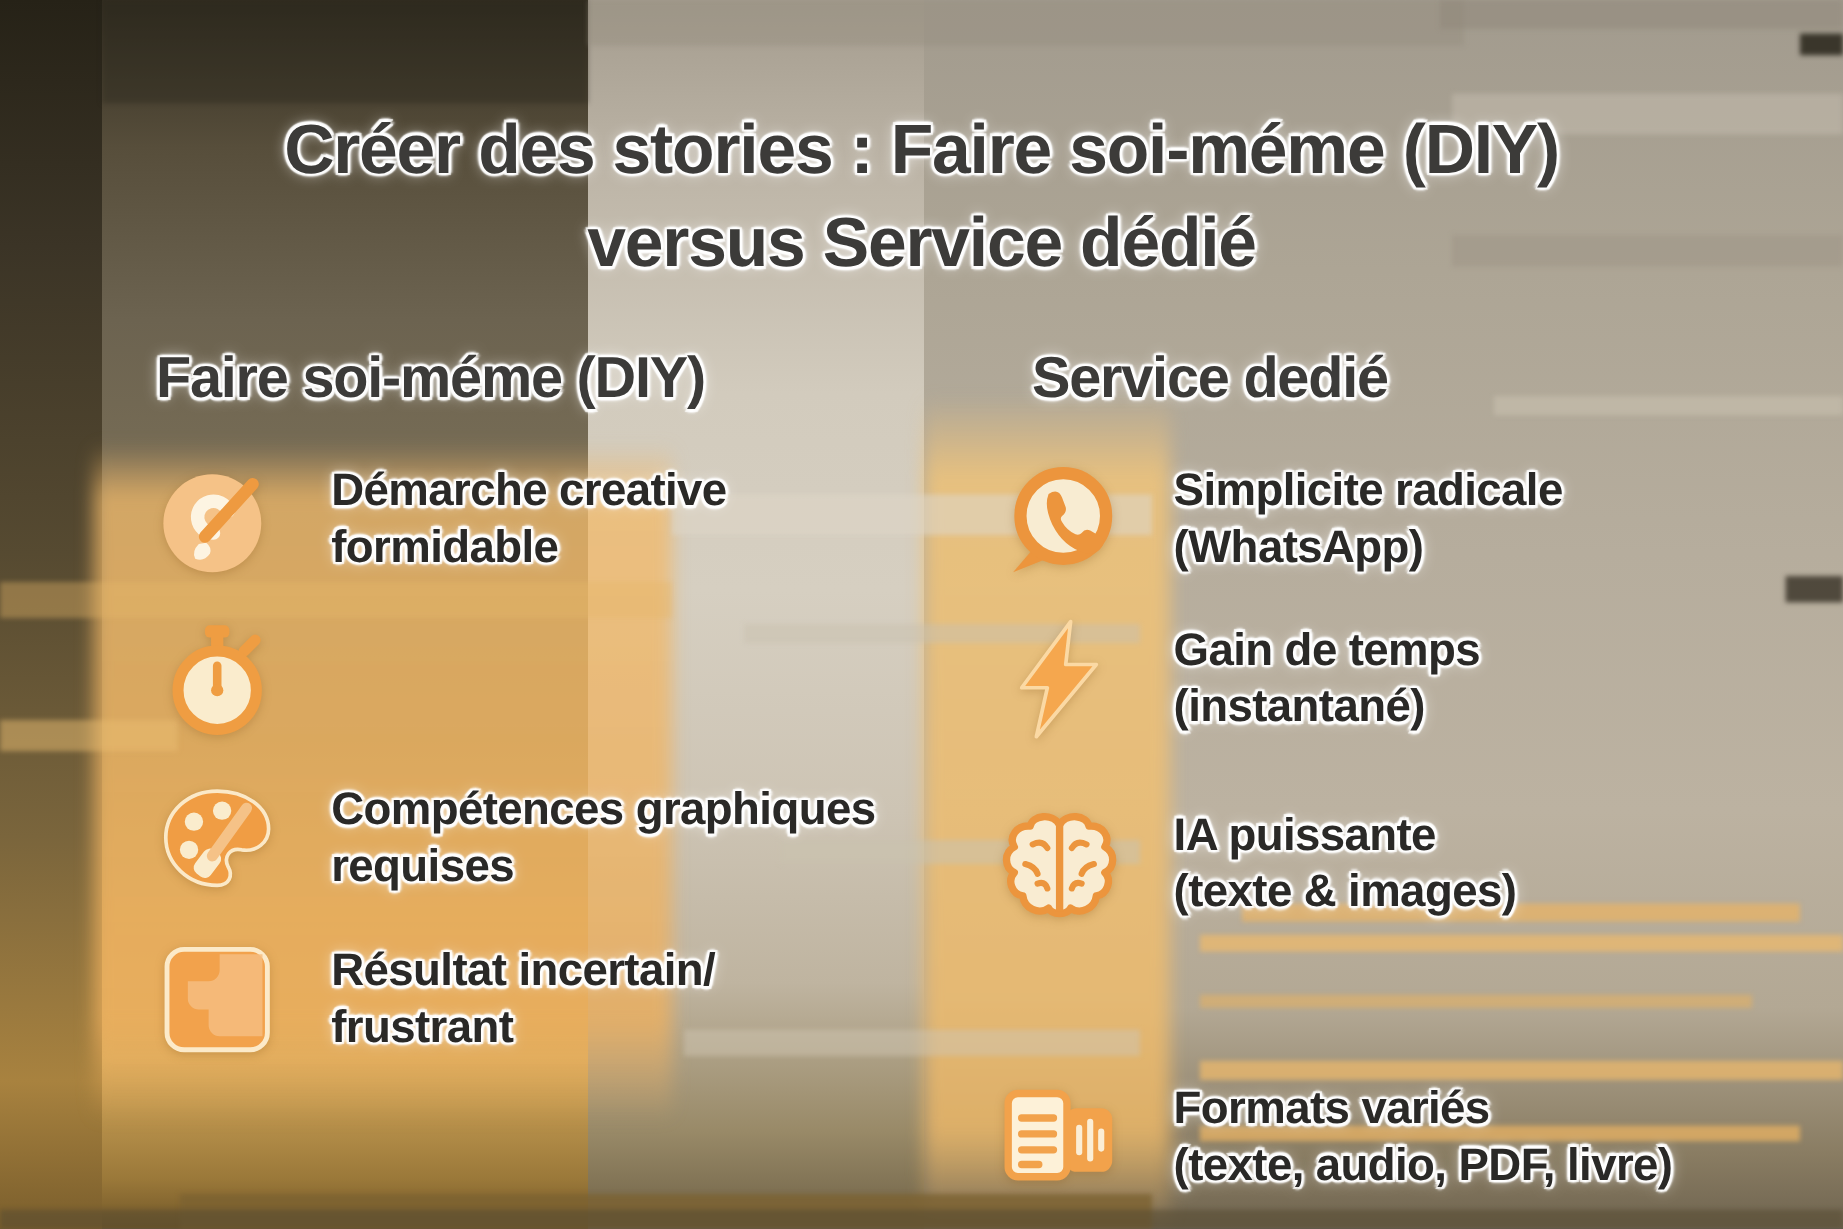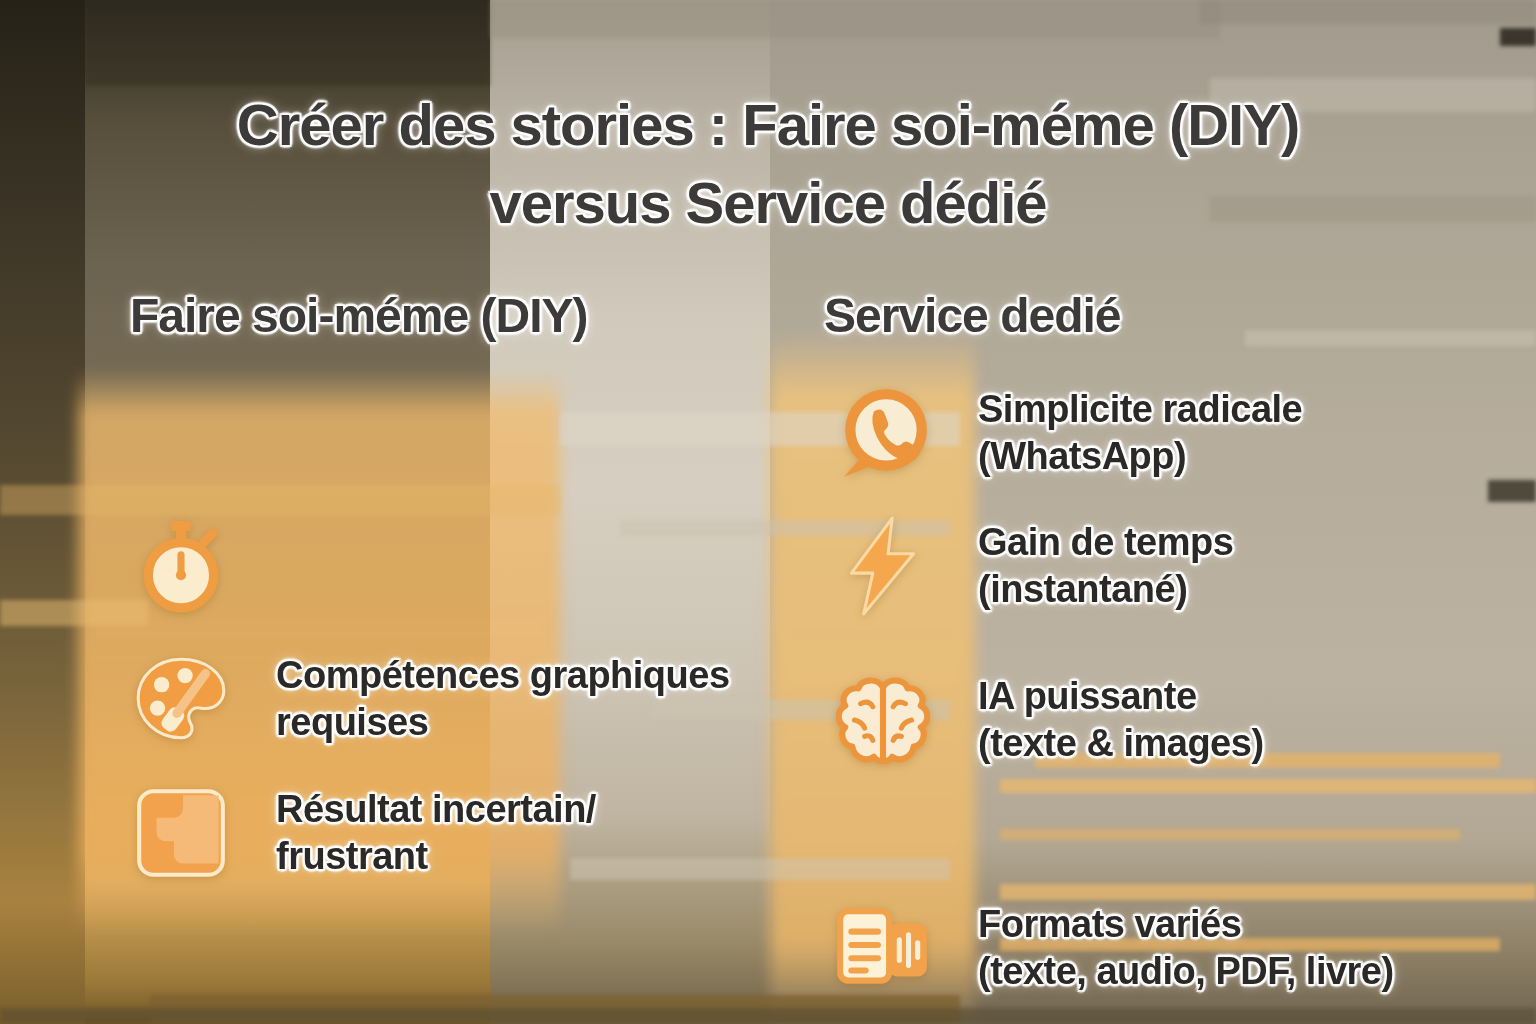--- a/index.html
+++ b/index.html
@@ -24,21 +24,21 @@
       -2px  2px 1px rgba(255,255,255,.9), 2px  2px 1px rgba(255,255,255,.9),
       0 -3px 2px rgba(255,255,255,.75), 0 3px 2px rgba(255,255,255,.75),
       -3px 0 2px rgba(255,255,255,.75), 3px 0 2px rgba(255,255,255,.75),
       0 0 12px rgba(255,255,255,.7);}
   #title{position:absolute;top:86px;left:0;width:100%;text-align:center;z-index:10;
          font-size:58px;font-weight:700;line-height:1.34;letter-spacing:-1px;
          color:#3c3b39;white-space:pre-line;}
   .col-header{position:absolute;top:288px;z-index:10;font-size:48px;font-weight:700;
               letter-spacing:-1px;color:#3c3b39;text-align:left;}
   #h-left{left:130px;width:600px;}
-  #h-right{left:824px;width:580px;}
+  #h-right{left:860px;width:580px;}
   
   .row{position:absolute;display:flex;gap:44px;z-index:10;align-items:flex-start;}
   .row .ic{width:102px;height:102px;flex:0 0 auto;
            filter:drop-shadow(0 2px 4px rgba(120,70,10,.25));}
   .row .ic svg{width:100%;height:100%;display:block;}
   .row .txt{margin-top:4px;font-size:38px;font-weight:700;line-height:1.24;
             color:#2a2927;white-space:pre-line;letter-spacing:-0.5px;}
   .rl{left:130px;width:620px;}
   .rr{left:832px;width:640px;}
 </style>
@@ -76,20 +76,32 @@
     <div class="st" style="left:150px;top:995px;width:810px;height:29px;background:rgba(124,97,49,.8)"></div>
     <div class="st" style="left:0;top:1008px;width:1536px;height:16px;background:rgba(86,74,50,.55)"></div>
   </div>
 
   <div id="title" class="glow-text">Créer des stories : Faire soi-méme (DIY)
 versus Service dédié</div>
 
   <div id="h-left" class="col-header glow-text">Faire soi-méme (DIY)</div>
   <div id="h-right" class="col-header glow-text">Service dedié</div>
 
+  <div class="row rl" style="top:382px">
+    <span class="ic">
+      <svg viewBox="0 0 100 100">
+        <circle cx="46" cy="53" r="40" fill="#f5c287"></circle>
+        <path d="M59 43 a13 13 0 1 0 -12 18" fill="none" stroke="#fdf4e2" stroke-width="11" stroke-linecap="round"></path>
+        <path d="M35 70 q-6 6 -3 12 q7 3 12 -4 q2 -5 -3 -9 z" fill="#fdf4e2"></path>
+        <line x1="40" y1="64" x2="79" y2="21" stroke="#ee9a40" stroke-width="10" stroke-linecap="round"></line>
+      </svg>
+    </span>
+    <span class="txt glow-text">Démarche creative
+formidable</span>
+  </div>
 
   <div class="row rl" style="top:515px">
     <span class="ic">
       <svg viewBox="0 0 100 100">
         <rect x="40" y="6" width="20" height="10" rx="4" fill="#ef9d42"></rect>
         <rect x="45" y="14" width="10" height="10" fill="#ef9d42"></rect>
         <line x1="72" y1="27" x2="81" y2="18" stroke="#ef9d42" stroke-width="9" stroke-linecap="round"></line>
         <circle cx="50" cy="59" r="32" fill="#faeccd" stroke="#ef9d42" stroke-width="9"></circle>
         <line x1="50" y1="59" x2="50" y2="39" stroke="#ef9d42" stroke-width="7" stroke-linecap="round"></line>
         <circle cx="50" cy="59" r="5" fill="#ef9d42"></circle>

